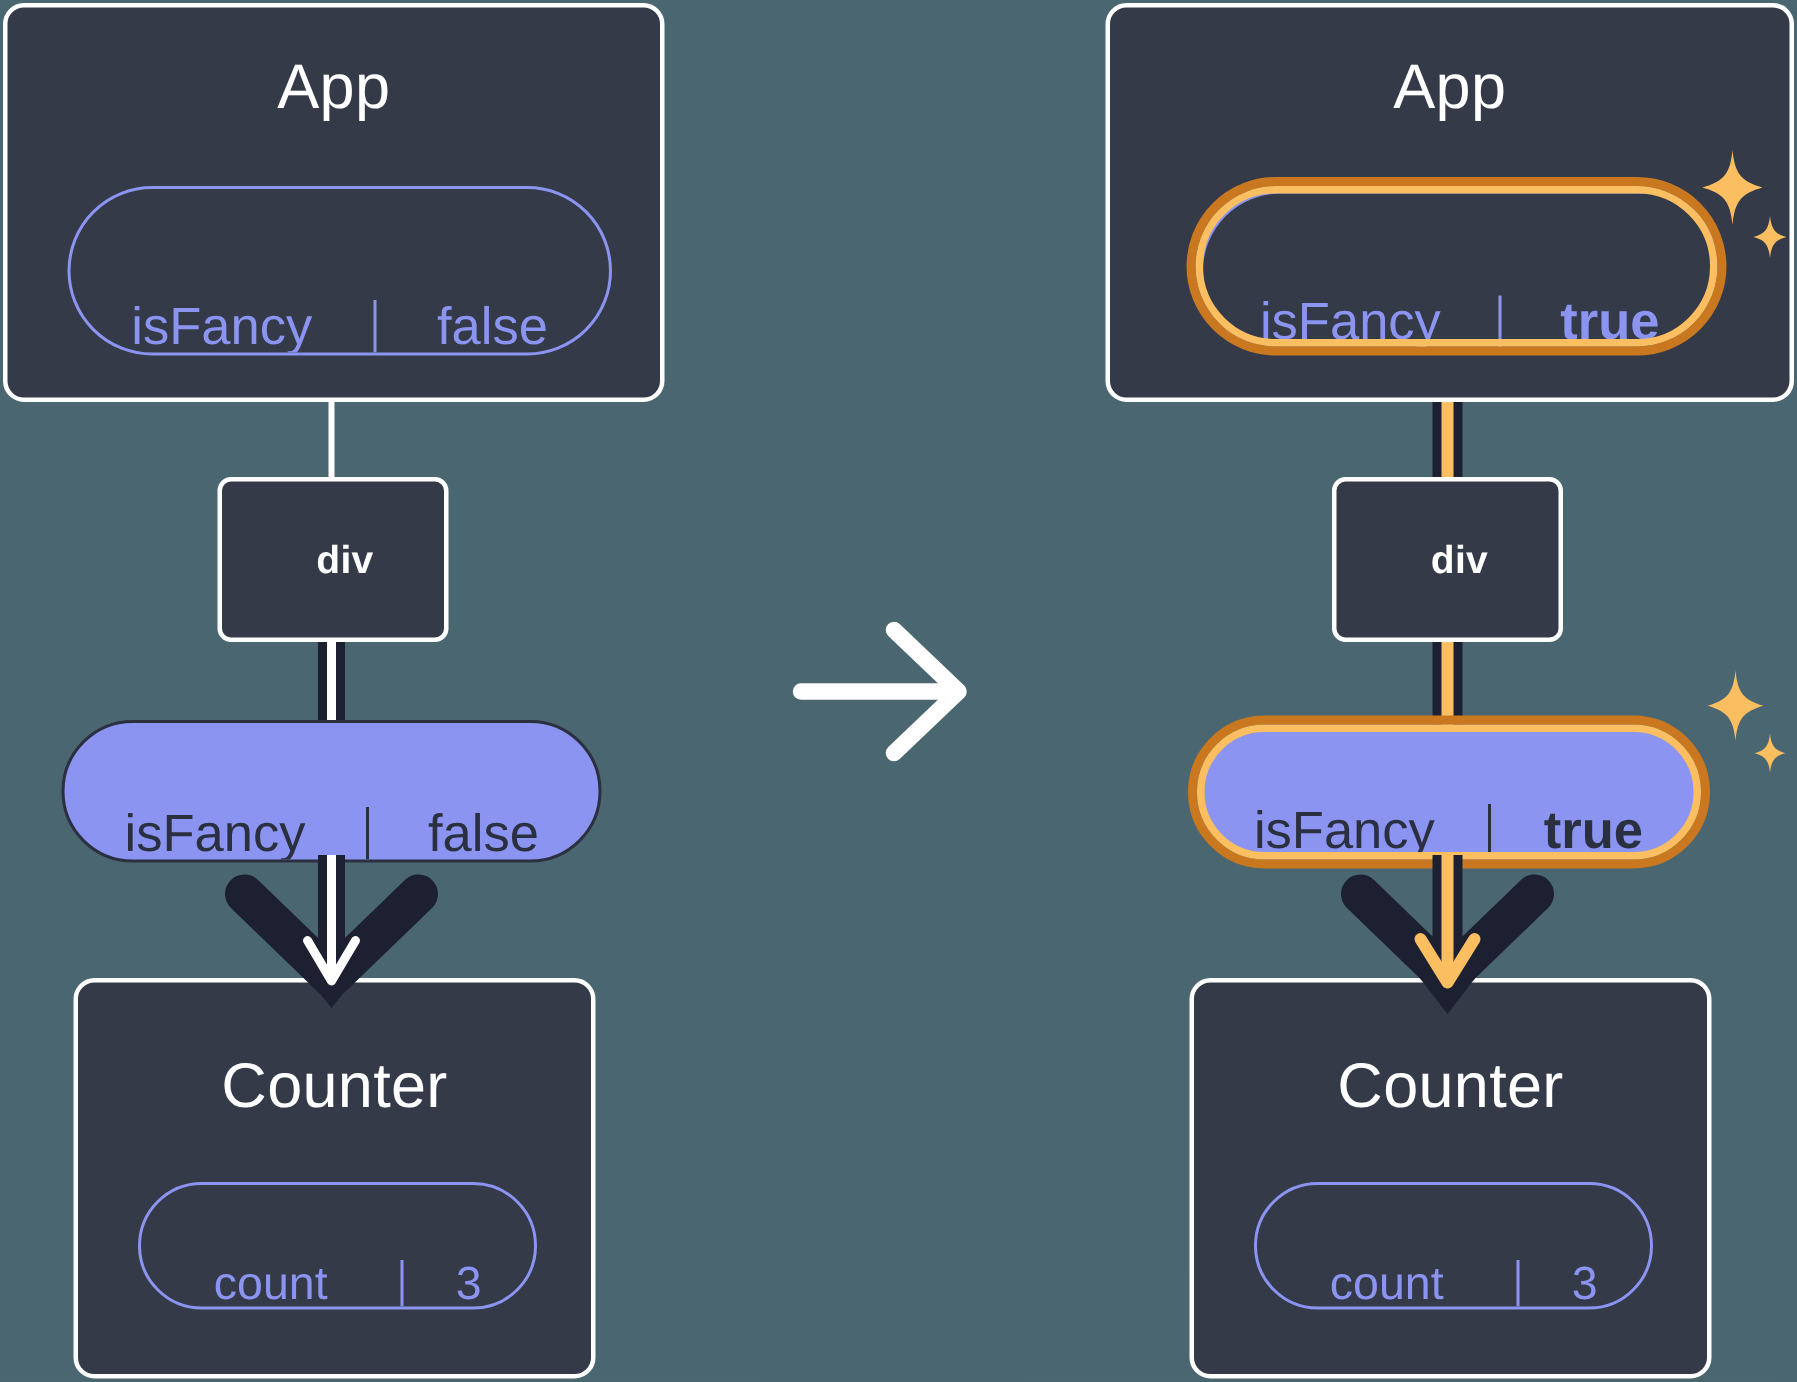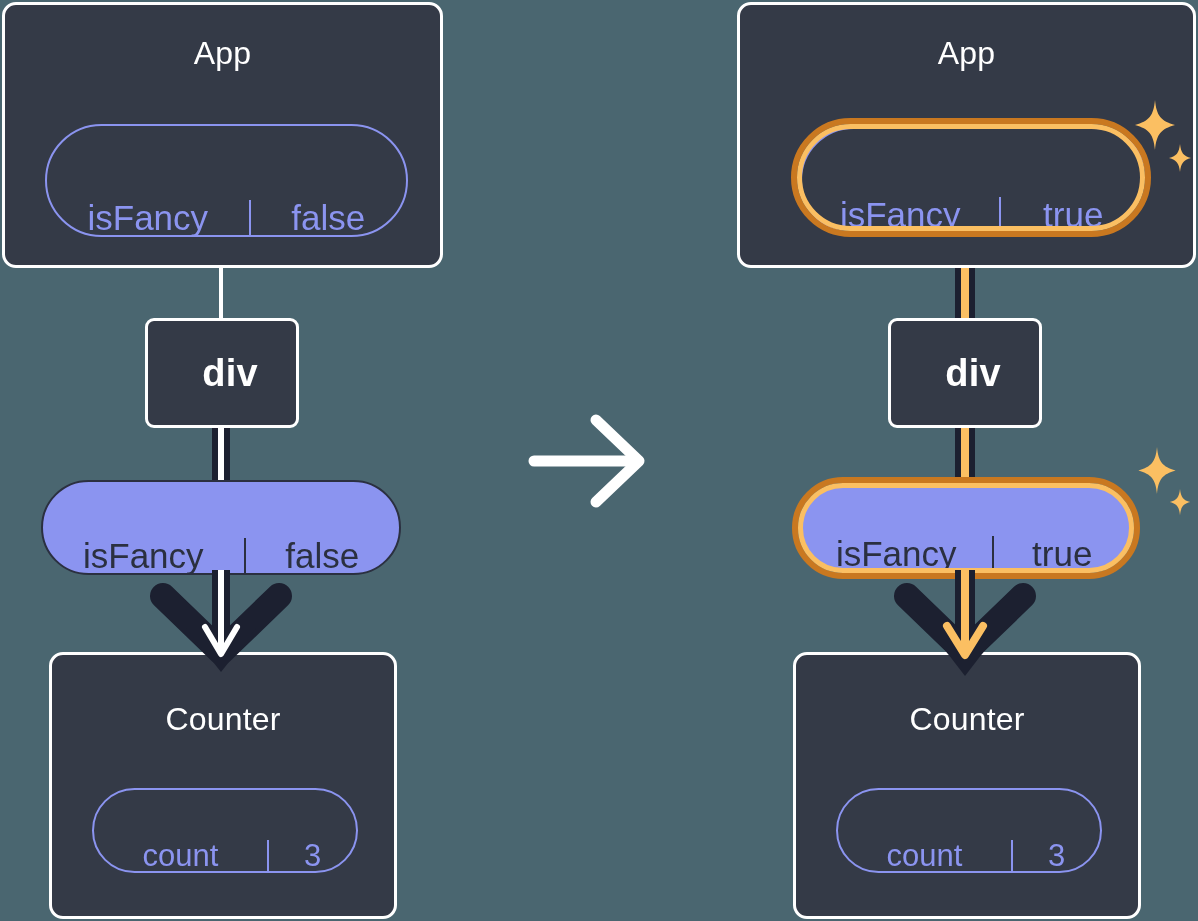--- a/index.html
+++ b/index.html
@@ -33,27 +33,27 @@
     background: #343a47;
     border: 3px solid #ffffff;
     border-radius: 14px;
     display: flex;
     flex-direction: column;
     align-items: center;
   }
   .node.small { border-radius: 9px; }
   .node-title {
     color: #ffffff;
-    font-size: 32px;
+    font-size: 42px;
     font-weight: 400;
     letter-spacing: 0.2px;
     line-height: 1;
     user-select: none;
   }
-  .node-title.sm { font-size: 38px; font-weight: 700; margin-left: 16px; }
+  .node-title.sm { font-size: 26px; font-weight: 700; margin-left: 16px; }
 
   
   .pill {
     position: absolute;
     box-sizing: border-box;
     display: flex;
     align-items: flex-end;
     border-radius: 999px;
     overflow: hidden;
   }
@@ -71,21 +71,21 @@
     justify-content: center;
     line-height: 1;
     white-space: nowrap;
   }
   .pill.outline .pill-key,
   .pill.outline .pill-val { color: #8b94f0; font-size: 35px; font-weight: 400; }
   .pill.outline.tiny .pill-key,
   .pill.outline.tiny .pill-val { font-size: 31px; }
   .pill.solid .pill-key,
   .pill.solid .pill-val { color: #2b3040; font-size: 35px; font-weight: 400; }
-  .pill .pill-val.bold { font-weight: 400; }
+  .pill .pill-val.bold { font-weight: 700; }
   .pill.outline .pill-val { border-left: 2px solid #8b94f0; }
   .pill.solid   .pill-val { border-left: 2px solid #2b3040; }
 
   
   .ring {
     position: absolute;
     box-sizing: border-box;
     border-radius: 999px;
     border: 6px solid #c97820;
     z-index: 4;

